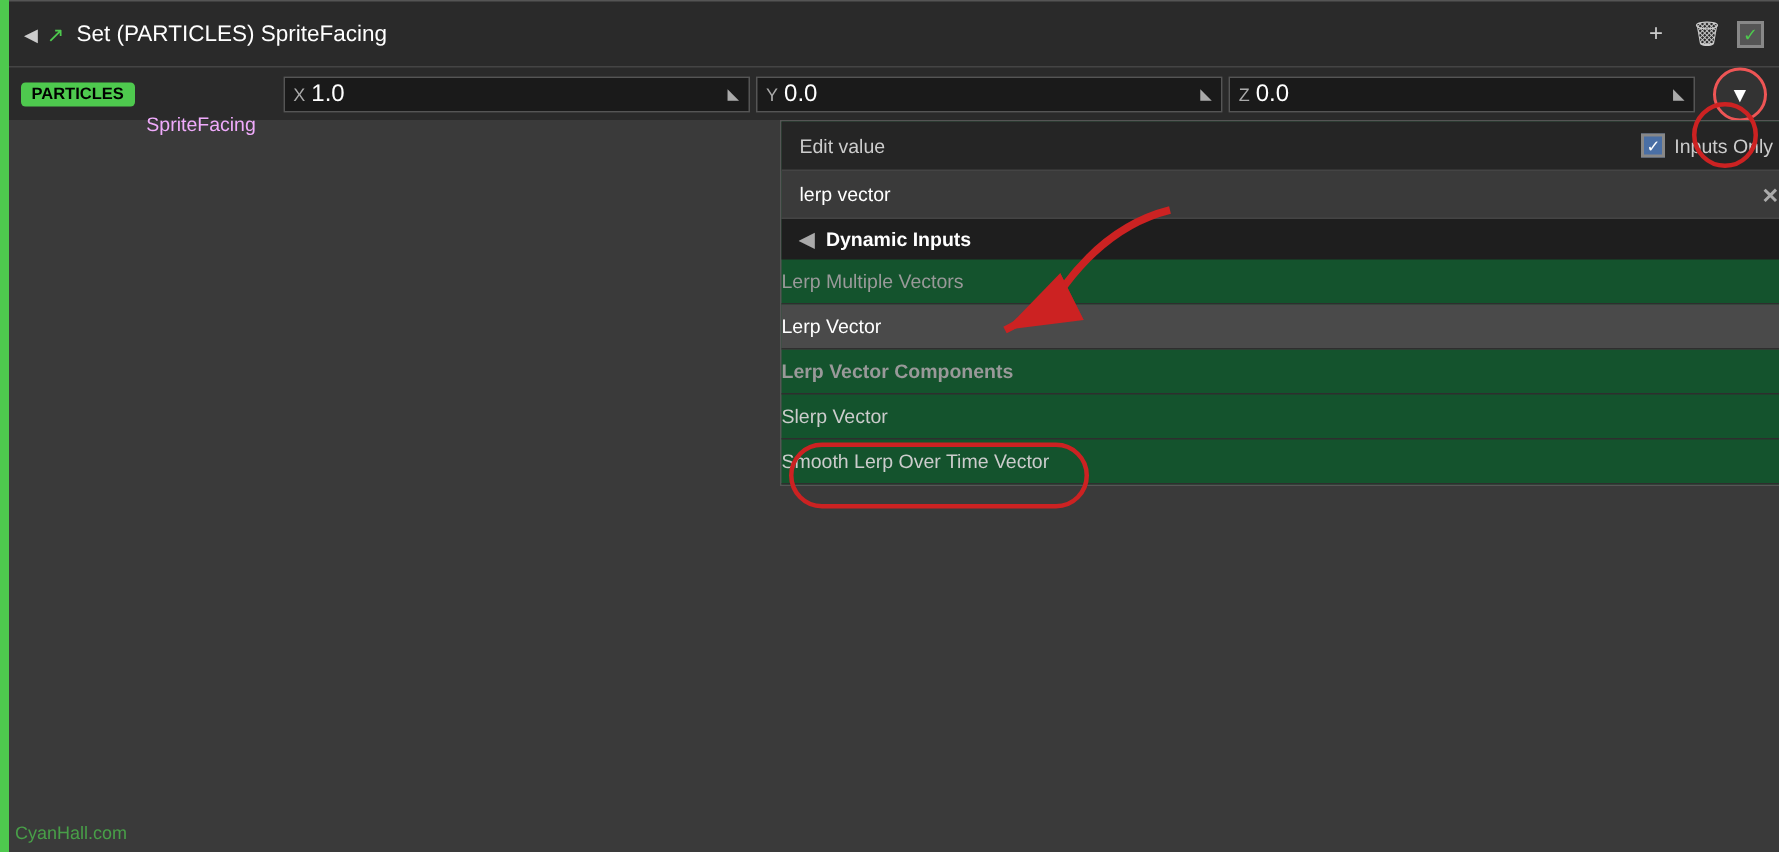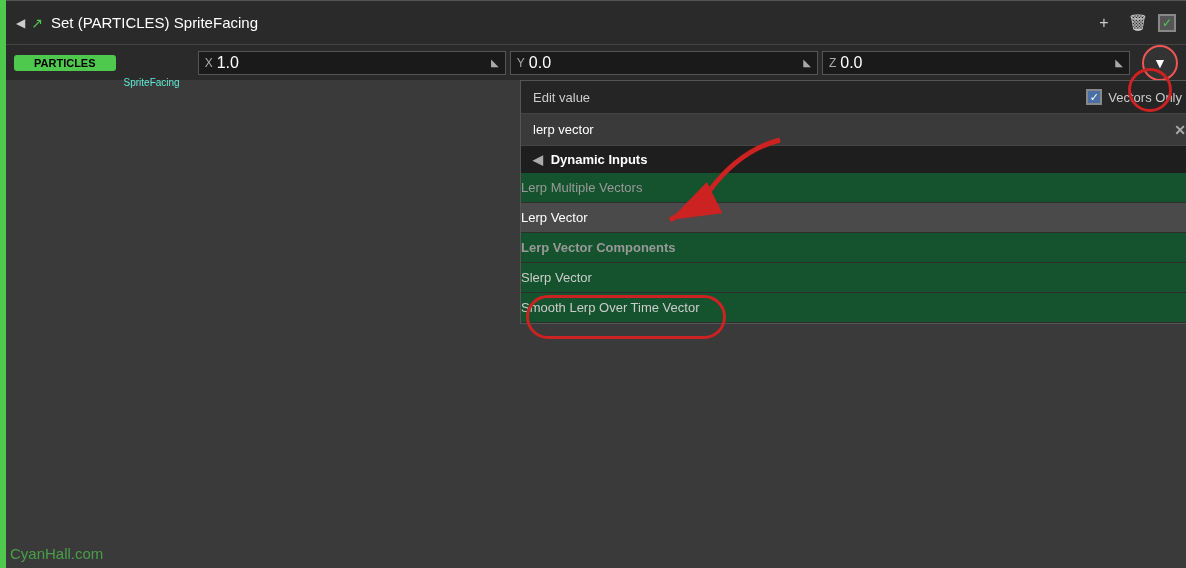--- a/index.html
+++ b/index.html
@@ -89,27 +89,27 @@
       gap: 8px;
       border-top: 1px solid #444;
       position: relative;
     }
 
     .particles-badge {
       background: #4ec94e;
       color: #000;
       font-size: 11px;
       font-weight: 700;
-      padding: 2px 20px;
+      padding: 2px 7px;
       border-radius: 3px;
     }
 
     .sprite-facing-label {
-      color: #5eead4;
-      font-size: 10px;
+      color: #f0abfc;
+      font-size: 13px;
       flex: 0 0 auto;
       margin-right: 10px;
       margin-top: 40px;
     }
 
     .vector-fields {
       display: flex;
       align-items: center;
       gap: 0;
       flex: 1;
@@ -295,21 +295,21 @@
       border-radius: 50%;
       pointer-events: none;
       z-index: 20;
     }
 
     .watermark {
       position: absolute;
       bottom: 6px;
       left: 10px;
       color: #4ec94e;
-      font-size: 15px;
+      font-size: 12px;
       opacity: 0.7;
     }
 
     
     .left-bar {
       position: absolute;
       top: 0;
       left: 0;
       width: 6px;
       height: 100%;
@@ -368,21 +368,21 @@
     <div class="dropdown-circle"></div>
 
     <div class="dropdown-panel">
 
       <div class="dropdown-header">
         <span class="edit-value-label">Edit value</span>
         <div class="library-only-check">
           <div class="library-only-checkbox">
             <span>✓</span>
           </div>
-          <span class="library-only-text">Vectors Only</span>
+          <span class="library-only-text">Inputs Only</span>
         </div>
       </div>
 
       <div class="search-bar">
         <input class="search-input" type="text" value="lerp vector" style="">
         <span class="search-clear">✕</span>
       </div>
 
       <div class="section-header">
         <span class="section-arrow">◀</span>

